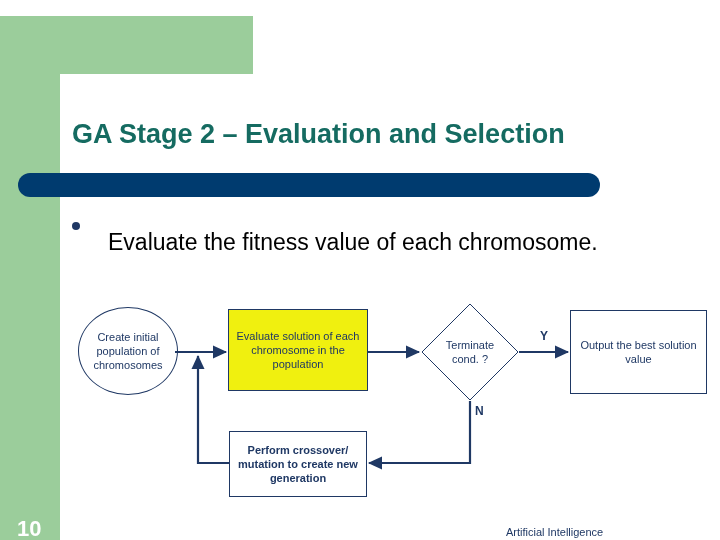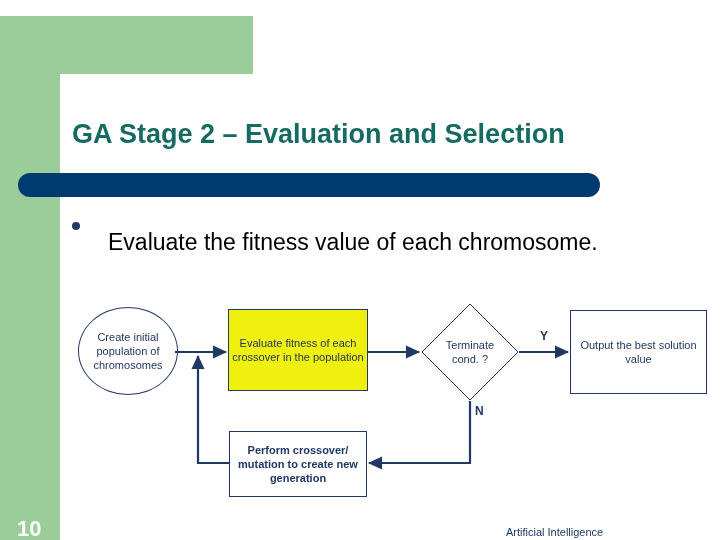--- a/index.html
+++ b/index.html
@@ -113,21 +113,21 @@
 
     <path d="M470,385 L470,447 L369,447" stroke="#1F3864" stroke-width="2.2" fill="none" marker-end="url(#ah)"></path>
 
     <path d="M229,447 L198,447 L198,340" stroke="#1F3864" stroke-width="2.2" fill="none" marker-end="url(#ah)"></path>
   </svg>
 
   <div class="ellipse-node"></div>
   <div class="node-text" style="left:82px;top:296px;width:92px;height:78px;text-align:center;">Create initial population of chromosomes</div>
 
   <div class="box-yellow"></div>
-  <div class="node-text" style="left:232px;top:297px;width:132px;height:74px;">Evaluate fitness of each crossover in the population</div>
+  <div class="node-text" style="left:232px;top:297px;width:132px;height:74px;">Evaluate solution of each chromosome in the population</div>
 
   <div class="diamond-node">
     <svg width="98" height="98" viewBox="0 0 98 98" xmlns="http://www.w3.org/2000/svg">
       <polygon points="49,1 97,49 49,97 1,49" fill="#ffffff" stroke="#1F3864" stroke-width="1"></polygon>
     </svg>
   </div>
   <div class="node-text" style="left:432px;top:316px;width:76px;height:40px;">Terminate cond. ?</div>
 
   <div class="box-output"></div>
   <div class="node-text" style="left:574px;top:298px;width:129px;height:76px;">Output the best solution value</div>

